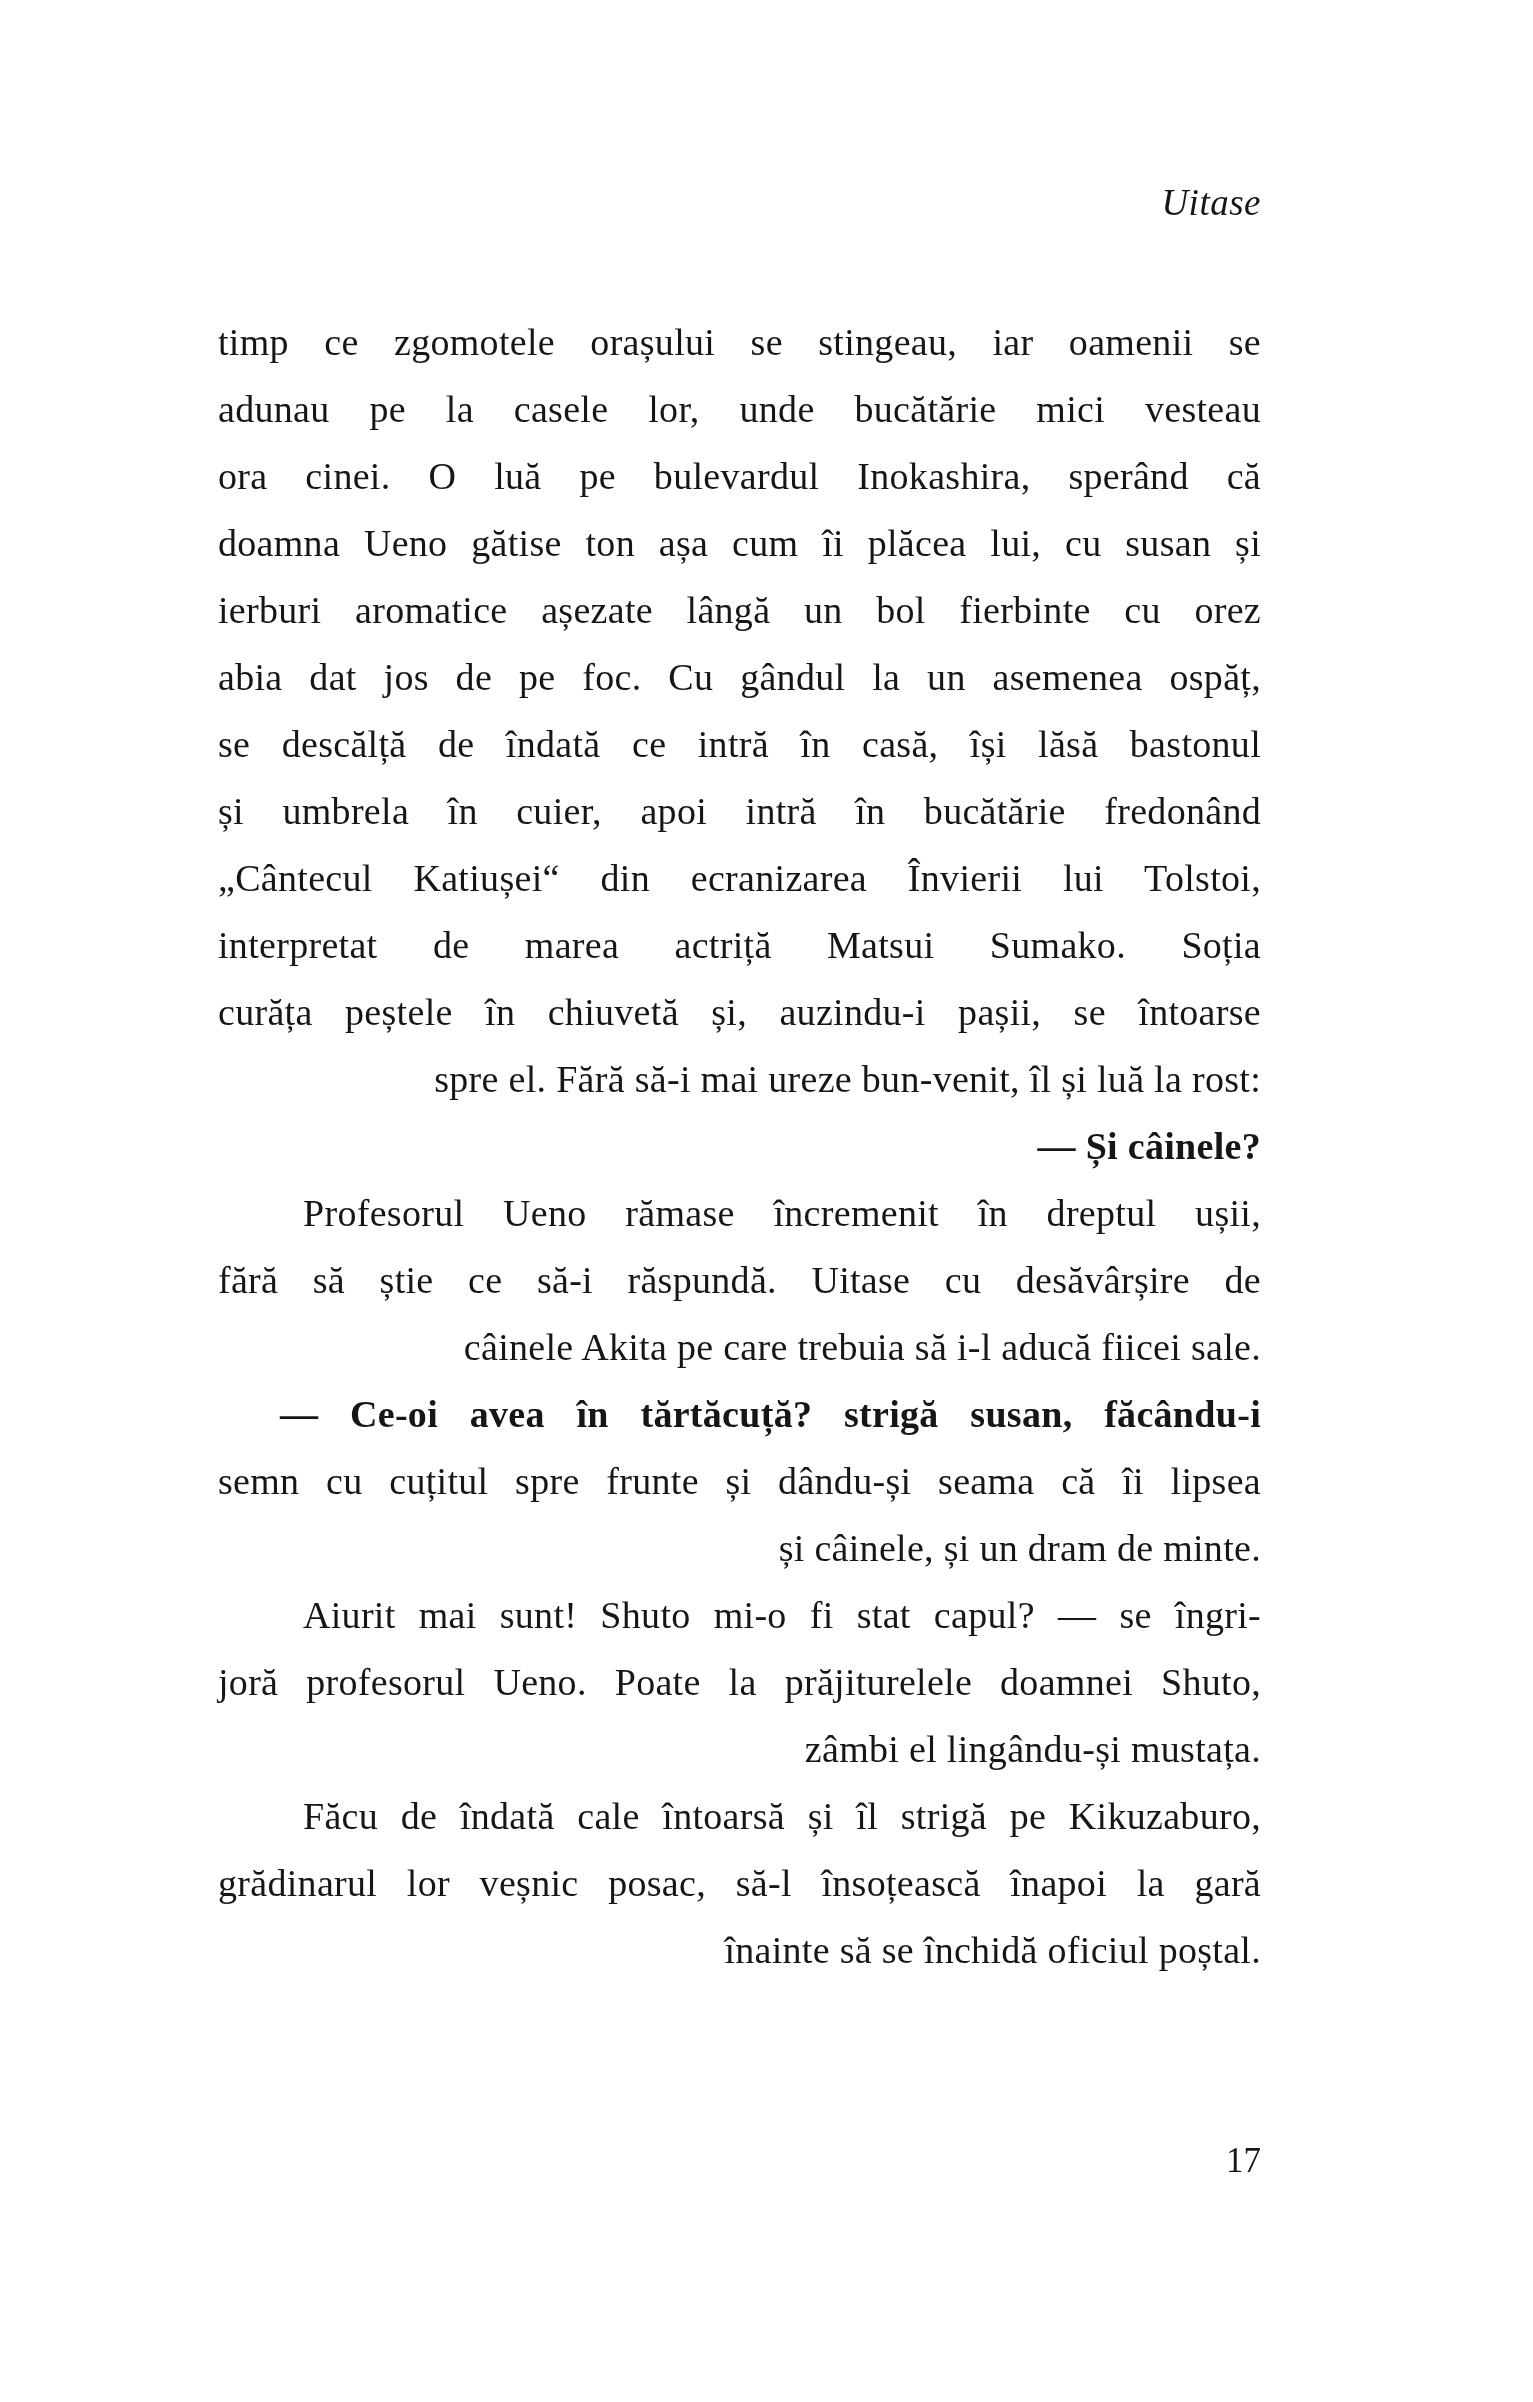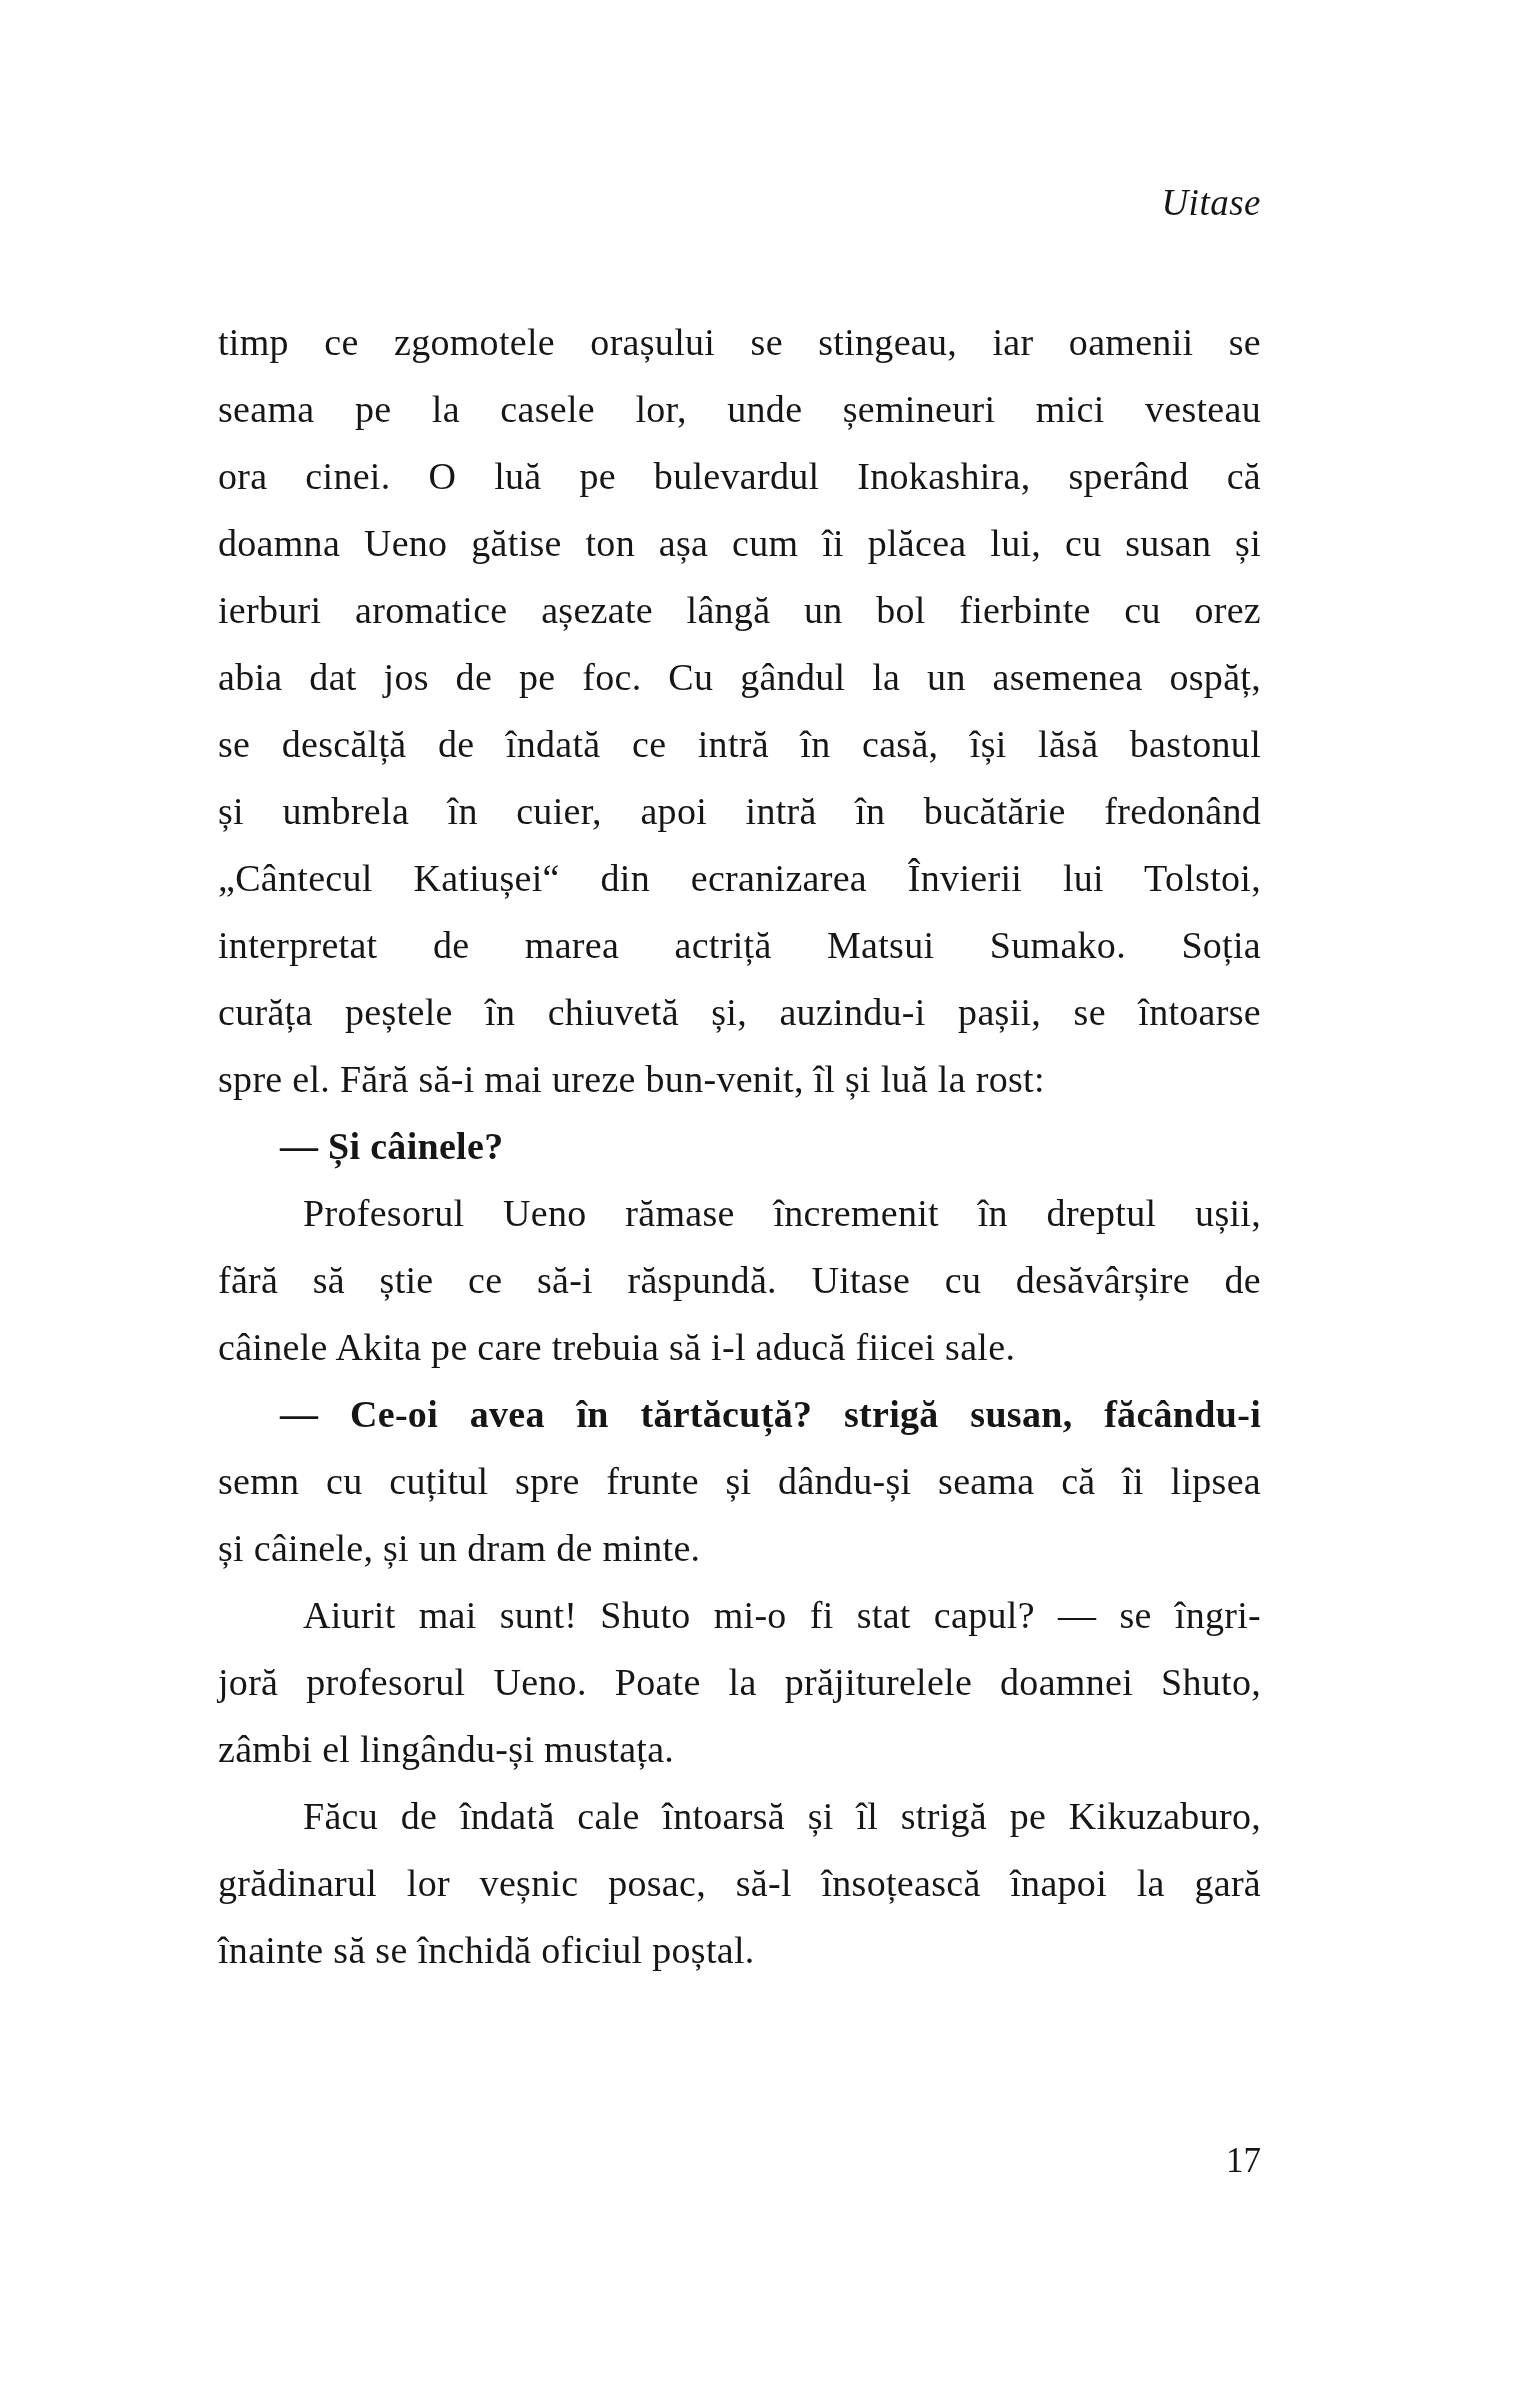--- a/index.html
+++ b/index.html
@@ -31,21 +31,21 @@
     position: absolute;
     left: 218px;
     width: 1043px;
     top: 309px;
     font-size: 38px;
     letter-spacing: 0.3px;
   }
   .line {
     height: 67px;
     line-height: 67px;
-    text-align: left;
+    text-align: right;
     white-space: nowrap;
   }
   .line.just {
     white-space: normal;
     text-align: justify;
     text-align-last: justify;
   }
   .line .it { }
   .ind-para { padding-left: 85px; }
   .ind-dash { padding-left: 62px; font-weight: bold; }
@@ -61,21 +61,21 @@
 </style>
 </head>
 <body>
 
 <div class="page">
 
   <div class="running-header">Uitase</div>
 
   <div class="body-text">
       <div class="line just"><span>timp ce zgomotele orașului se stingeau, iar oamenii se</span></div>
-      <div class="line just"><span>seama pe la casele lor, unde șemineuri mici vesteau</span></div>
+      <div class="line just"><span>adunau pe la casele lor, unde bucătărie mici vesteau</span></div>
       <div class="line just"><span>ora cinei. O luă pe bulevardul Inokashira, sperând că</span></div>
       <div class="line just"><span>doamna Ueno gătise ton așa cum îi plăcea lui, cu susan și</span></div>
       <div class="line just"><span>ierburi aromatice așezate lângă un bol fierbinte cu orez</span></div>
       <div class="line just"><span>abia dat jos de pe foc. Cu gândul la un asemenea ospăț,</span></div>
       <div class="line just"><span>se descălță de îndată ce intră în casă, își lăsă bastonul</span></div>
       <div class="line just"><span>și umbrela în cuier, apoi intră în bucătărie fredonând</span></div>
       <div class="line just"><span>„Cântecul Katiușei“ din ecranizarea </span><span class="it">Învierii</span><span> lui Tolstoi,</span></div>
       <div class="line just"><span>interpretat de marea actriță Matsui Sumako. Soția</span></div>
       <div class="line just"><span>curăța peștele în chiuvetă și, auzindu-i pașii, se întoarse</span></div>
       <div class="line"><span>spre el. Fără să-i mai ureze bun-venit, îl și luă la rost:</span></div>

